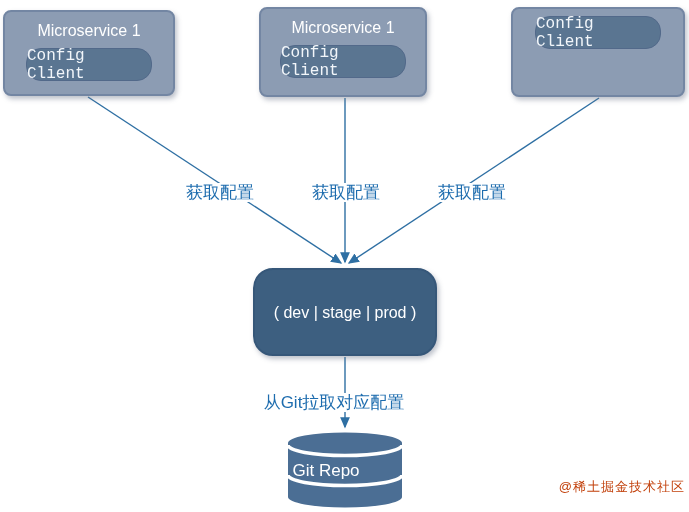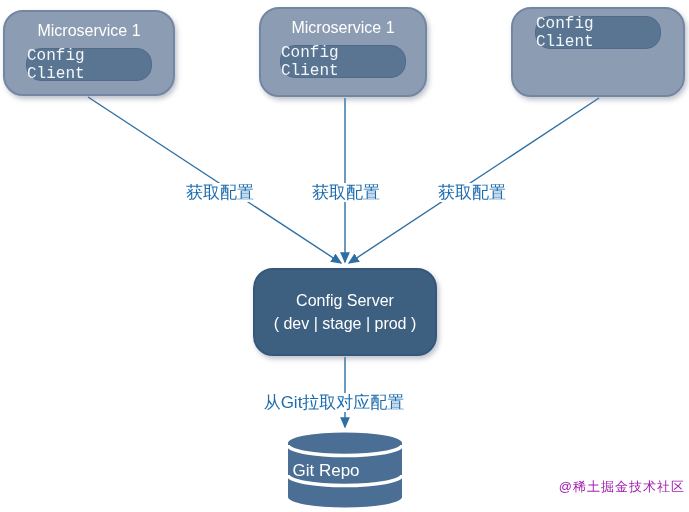--- a/index.html
+++ b/index.html
@@ -9,21 +9,21 @@
     background:#ffffff;
     overflow:hidden;
     font-family:"Liberation Sans","DejaVu Sans",sans-serif;
   }
   .layer{position:absolute;left:0;top:0;width:689px;height:512px;}
   svg.connectors{z-index:1;}
 
   
   .ms-box{
     position:absolute;z-index:2;box-sizing:border-box;
-    background:#8c9cb3;border:2px solid #7386a3;border-radius:20px;
+    background:#8c9cb3;border:2px solid #7386a3;border-radius:8px;
     box-shadow:2px 3px 5px rgba(110,120,140,0.45);
   }
   .ms-box-1{left:3px;top:10px;width:172px;height:86px;}
   .ms-box-2{left:259px;top:7px;width:168px;height:90px;}
   .ms-box-3{left:511px;top:7px;width:174px;height:90px;}
   .ms-title{
     margin-top:9px;text-align:center;color:#ffffff;
     font-size:16px;line-height:20px;
   }
   .client-box{
@@ -55,21 +55,21 @@
   .lbl-pull{left:334px;top:384px;}
 
   
   .git-label{
     position:absolute;z-index:3;left:326px;top:462px;transform:translateX(-50%);
     color:#ffffff;font-size:17px;line-height:18px;white-space:nowrap;
   }
 
   .watermark{
     position:absolute;z-index:3;right:4px;top:478px;
-    color:#a21caf;font-size:13px;letter-spacing:1px;
+    color:#c2410c;font-size:13px;letter-spacing:1px;
   }
 </style>
 </head>
 <body>
 
 <div class="canvas">
 
   <svg class="layer connectors" width="689" height="512" viewBox="0 0 689 512">
     <defs>
       <marker id="arrowhead" markerWidth="9" markerHeight="8" refX="7" refY="3.5" orient="auto">
@@ -103,21 +103,20 @@
     </div>
   </div>
 
   <div class="ms-box ms-box-3">
     <div class="client-box">
       <span>Config Client</span>
     </div>
   </div>
 
   <div class="server-box">
-    <div>Config Server</div>
     <div>( dev | stage | prod )</div>
   </div>
 
   <div class="cn-label lbl-fetch-1">获取配置</div>
   <div class="cn-label lbl-fetch-2">获取配置</div>
   <div class="cn-label lbl-fetch-3">获取配置</div>
   <div class="cn-label lbl-pull">从Git拉取对应配置</div>
 
   <div class="git-label">Git Repo</div>
 

